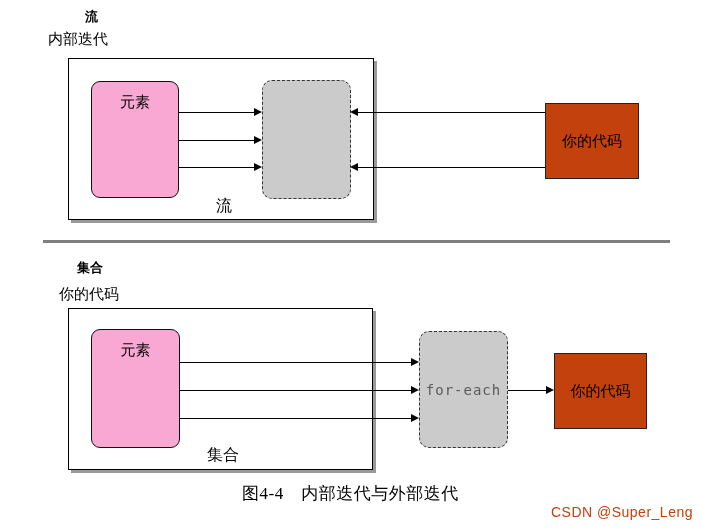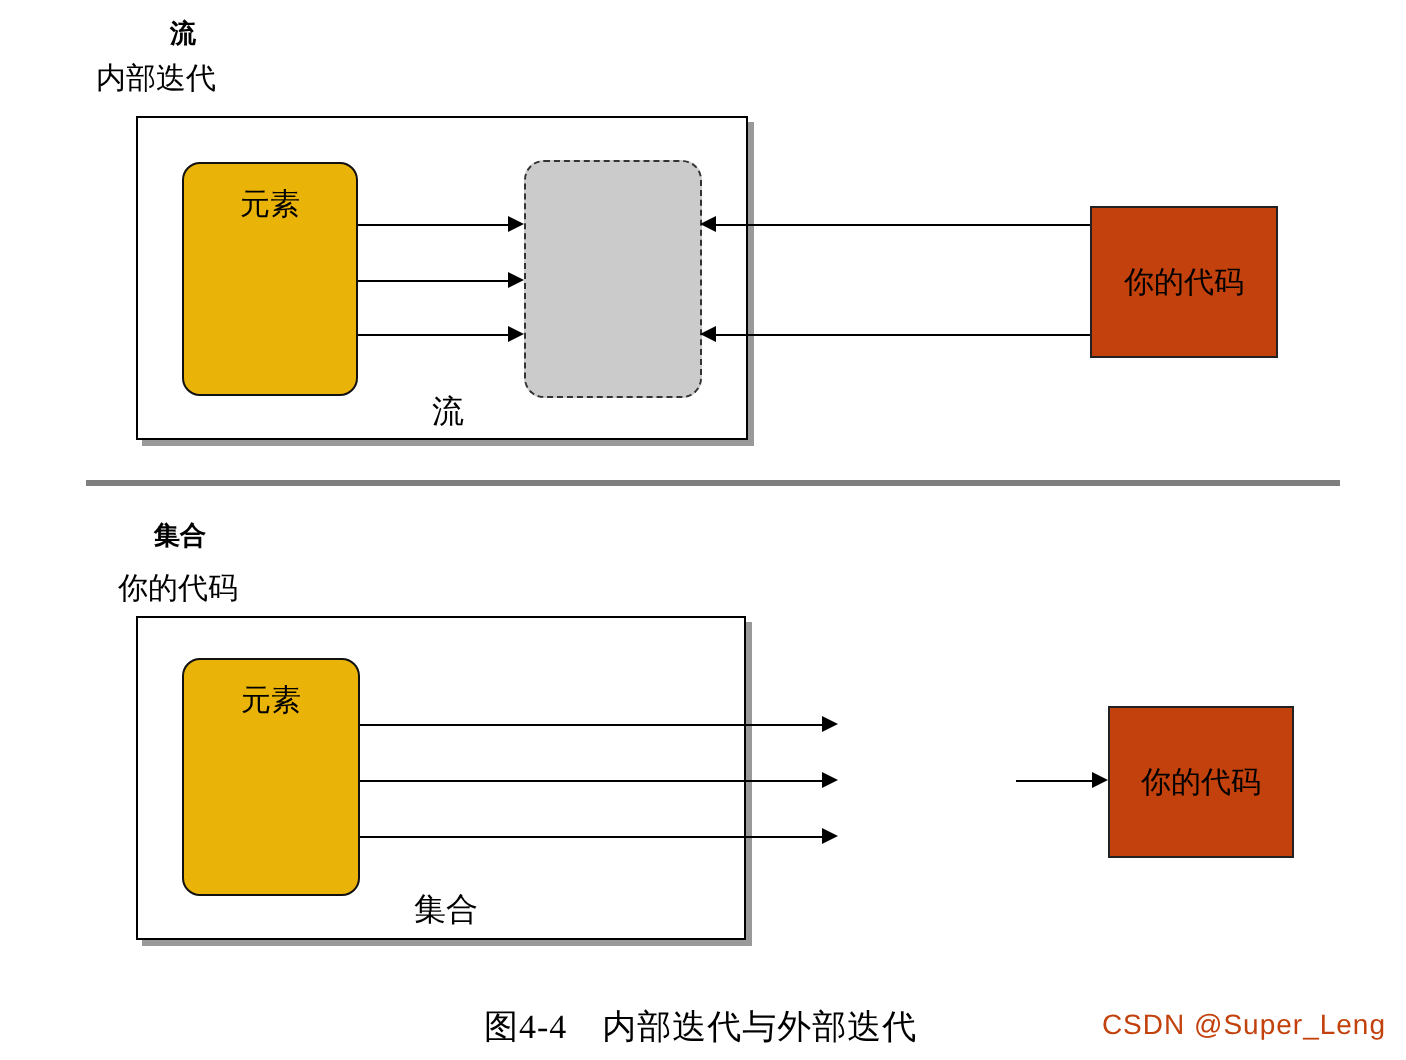--- a/index.html
+++ b/index.html
@@ -9,21 +9,21 @@
   }
   .abs{position:absolute;}
   
   .type-label{font-family:"DejaVu Sans","Liberation Sans",sans-serif;font-weight:bold;font-size:13px;}
   .iter-label{font-size:15px;}
   .inner-label{font-size:16px;text-align:center;}
   .caption{font-size:17px;letter-spacing:0.5px;}
   .watermark{font-family:"Liberation Sans","DejaVu Sans",sans-serif;font-size:14px;color:#c2410c;letter-spacing:0.5px;}
   
   .outer-box{border:1px solid #000;background:#fff;box-shadow:3px 3px 0 0 #999;}
-  .dark-box{background:#eab308;border:1.5px solid #111;border-radius:9px;text-align:center;font-size:15px;}
+  .dark-box{background:#f9a8d4;border:1.5px solid #111;border-radius:9px;text-align:center;font-size:15px;}
   .dark-box .lbl{display:block;margin-top:11px;}
   .dashed-box{background:#cbcbcb;border:1.5px dashed #333;border-radius:10px;}
   .code-box{background:#c2410c;border:1.5px solid #222;display:flex;align-items:center;justify-content:center;font-size:15px;}
   .foreach-box{display:flex;align-items:center;justify-content:center;
     font-family:"DejaVu Sans Mono","Liberation Mono",monospace;font-size:14px;color:#5a5a5a;letter-spacing:1px;}
   .divider{background:#7f7f7f;height:3px;}
   
   .arrow{position:absolute;height:9px;z-index:5;}
   .arrow .shaft{position:absolute;top:4px;height:1px;background:#000;}
   .arrow.right .shaft{left:0;right:7px;}
@@ -97,27 +97,30 @@
     </div>
   <div class="arrow right" style="left:180px;top:386px;width:239px;">
       <span class="shaft"></span>
       <span class="head"></span>
     </div>
   <div class="arrow right" style="left:180px;top:414px;width:239px;">
       <span class="shaft"></span>
       <span class="head"></span>
     </div>
 
+  <div class="abs dashed-box foreach-box" style="left:419px;top:331px;width:87px;height:115px;z-index:4;">
+    <span>for-each</span>
+  </div>
 
   <div class="arrow right" style="left:508px;top:386px;width:46px;">
       <span class="shaft"></span>
       <span class="head"></span>
     </div>
 
   <div class="abs code-box" style="left:554px;top:353px;width:91px;height:74px;">
     <span>你的代码</span>
   </div>
 
-  <div class="abs caption" style="left:242px;top:482px;margin-top:20px;">图4-4　内部迭代与外部迭代</div>
+  <div class="abs caption" style="left:242px;top:482px;">图4-4　内部迭代与外部迭代</div>
 
   <div class="abs watermark" style="right:10px;top:504px;">CSDN @Super_Leng</div>
 
 </div>
 
 </body></html>

